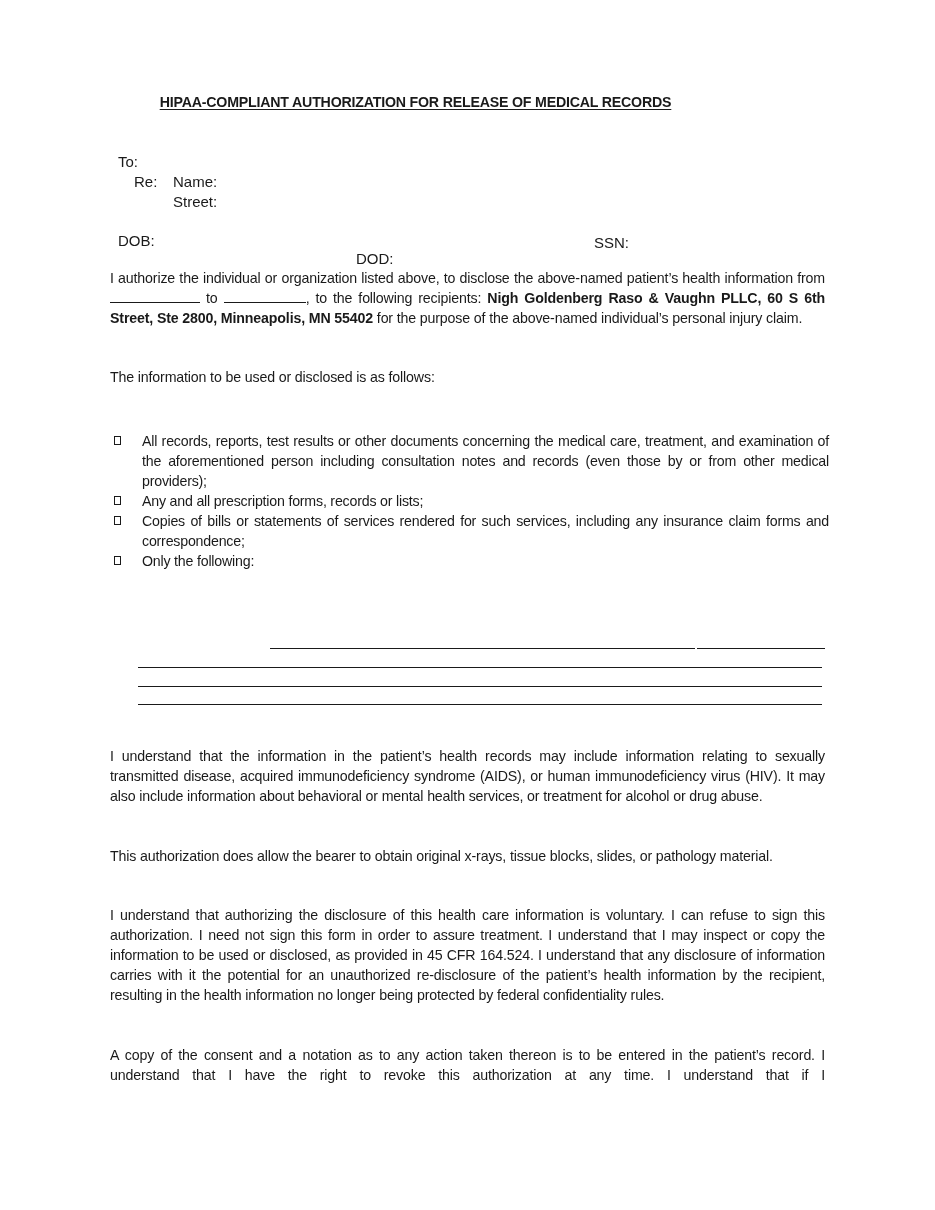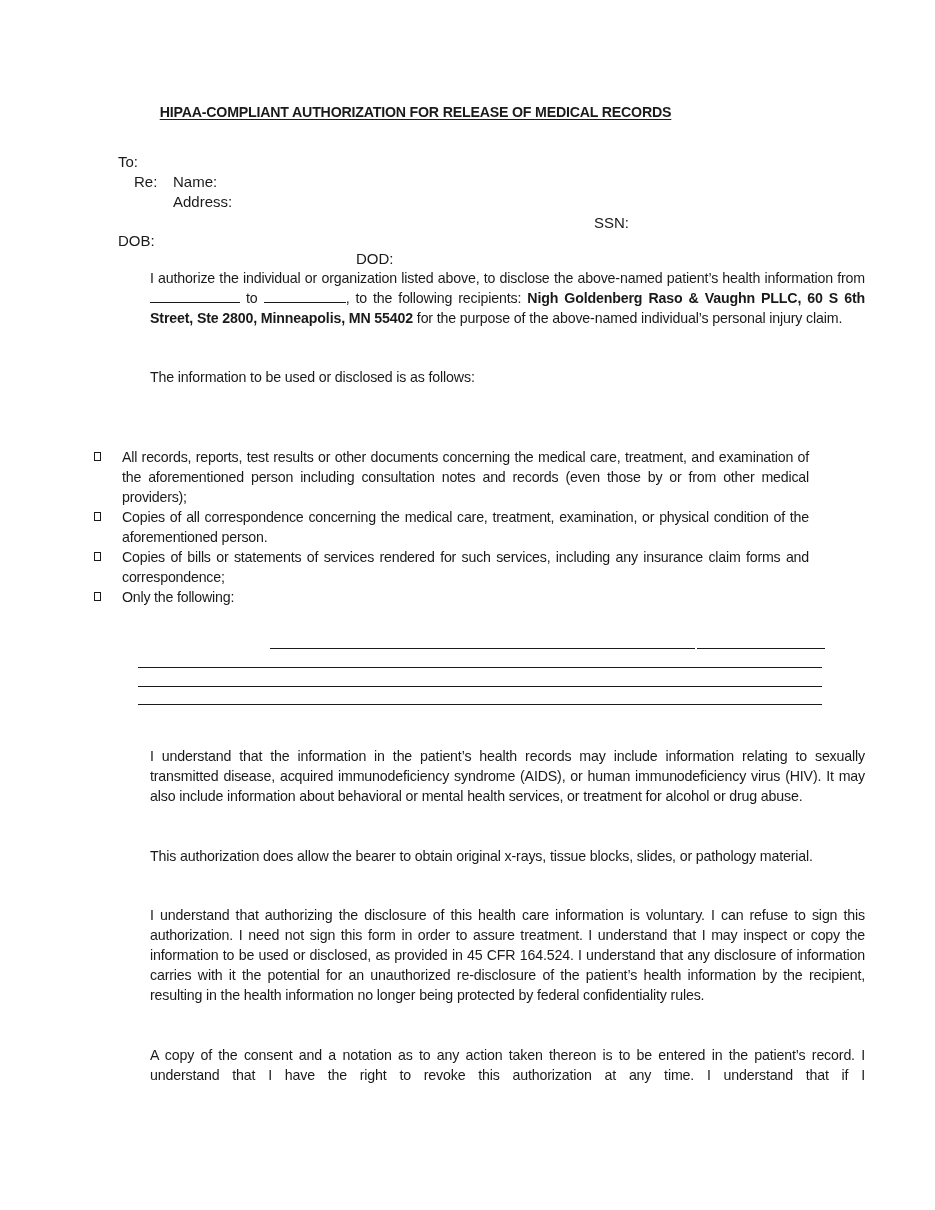--- a/index.html
+++ b/index.html
@@ -3,73 +3,75 @@
 <meta charset="utf-8">
 <style>
   html, body { margin: 0; padding: 0; background: #ffffff; }
   body {
     width: 935px; height: 1210px; position: relative; overflow: hidden;
     font-family: "Liberation Sans", "DejaVu Sans", sans-serif;
     color: #1a1a1a; font-size: 14.2px;
   }
   .abs { position: absolute; }
   .title {
-    left: 0; width: 831px; top: 104px; text-align: center;
+    left: 0; width: 831px; top: 94px; text-align: center;
     font-weight: bold; font-size: 14.2px; text-decoration: underline;
     text-decoration-thickness: 1px; text-underline-offset: 2px;
     letter-spacing: -0.2px;
   }
   .lbl { font-size: 15px; line-height: 20px; }
   .para {
     left: 110px; width: 715px; line-height: 20px; text-align: justify;
     letter-spacing: -0.15px;
-    margin-left: 40px;
   }
   .para b { font-weight: bold; }
   .blank {
     display: inline-block; border-bottom: 1px solid #1a1a1a; height: 14px;
     vertical-align: baseline;
   }
   .ul { text-underline-offset: 2px; }
-  .list { left: 94px; width: 715px; top: 431px; margin-top: 16px; }
+  .list { left: 114px; width: 715px; top: 431px; }
   .item { position: relative; padding-left: 28px; line-height: 20px; text-align: justify; letter-spacing: -0.2px; }
   .cb {
     position: absolute; left: 0; top: 5px; width: 7px; height: 9px;
     border: 1px solid #1a1a1a; box-sizing: border-box;
   }
   .fill-line { position: absolute; height: 0; border-top: 1px solid #1a1a1a; }
 </style>
 </head>
 <body>
 
 <div class="abs title">HIPAA-COMPLIANT AUTHORIZATION FOR RELEASE OF MEDICAL RECORDS</div>
 
 <div class="abs lbl" style="left:118px; top:152px;">To:</div>
 <div class="abs lbl" style="left:118px; top:172px;margin-left:16px;">Re:</div>
 <div class="abs lbl" style="left:173px; top:172px;">Name:</div>
-<div class="abs lbl" style="left:173px; top:192px;">Address:</div>
+<div class="abs lbl" style="left:173px; top:192px;">Street:</div>
 
 <div class="abs lbl" style="left:118px; top:231px;">DOB:</div>
 <div class="abs lbl" style="left:356px; top:249px;">DOD:</div>
-<div class="abs lbl" style="left:594px; top:213px;">SSN:</div>
+<div class="abs lbl" style="left:594px; top:233px;">SSN:</div>
 
 <div class="abs para" style="top:268px;">
   <span>I authorize the individual or organization listed above, to disclose the above-named patient’s health information from </span><span class="blank" style="width:90px;"></span><span> to </span><span class="blank" style="width:82px;"></span><span>, to the following recipients: </span><b>Nigh Goldenberg Raso &amp; Vaughn PLLC, 60 S 6th Street, Ste 2800, Minneapolis, MN 55402</b><span> for the purpose of the above-named individual’s personal injury claim.</span>
 </div>
 
 <div class="abs para" style="top:367px;">The information to be used or disclosed is as follows:</div>
 
 <div class="abs list">
   <div class="item">
     <span class="cb"></span>
     <span>All records, reports, test results or other documents concerning the medical care, treatment, and examination of the aforementioned person including consultation notes and records (even those by or from other medical providers);</span>
   </div>
   <div class="item">
     <span class="cb"></span>
-    <span>Copies of all correspondence concerning the medical care, treatment, examination, or physical condition of the aforementioned person.</span>
+    <span>Any and all prescription forms, records or lists;</span>
+  </div>
+  <div class="item">
+    <span class="cb"></span>
   </div>
   <div class="item">
     <span class="cb"></span>
     <span>Copies of bills or statements of services rendered for such services, including any insurance claim forms and correspondence;</span>
   </div>
   <div class="item">
     <span class="cb"></span>
     <span>Only the following:</span>
   </div>
 </div>

